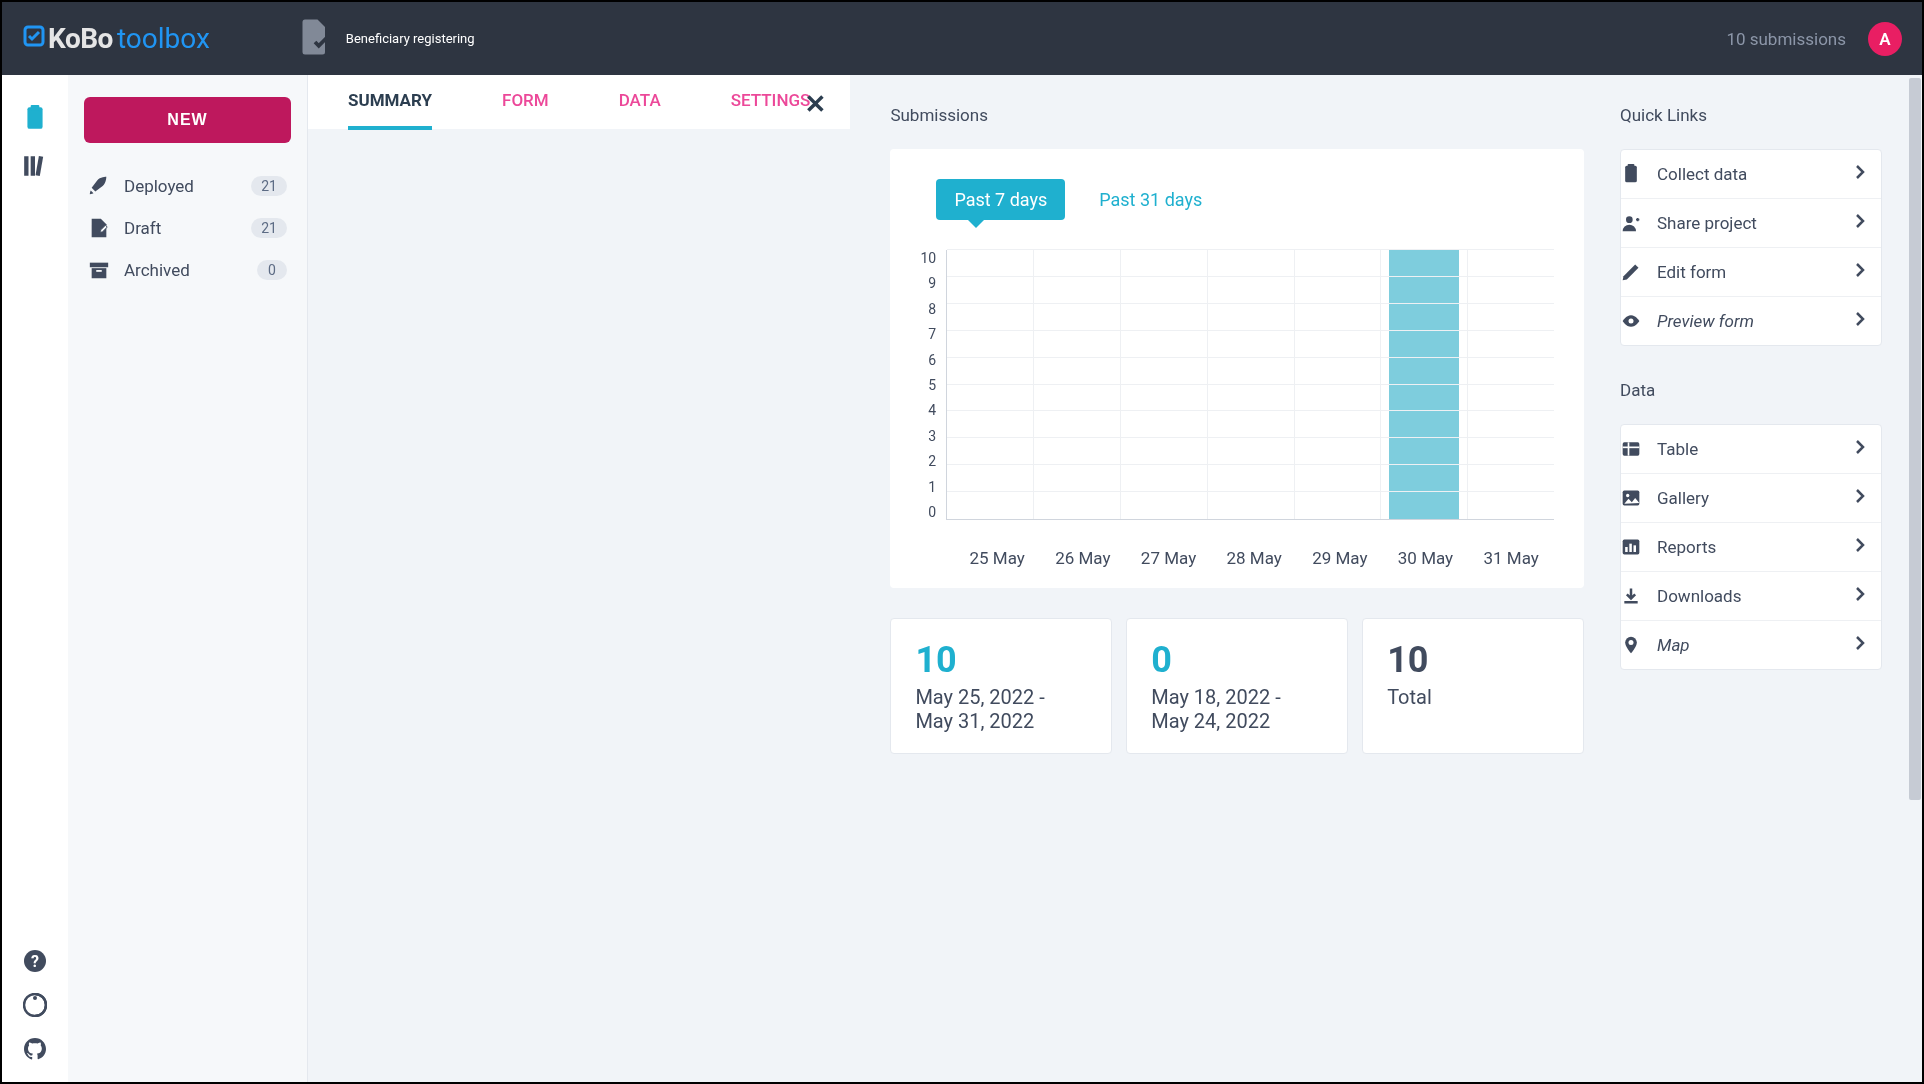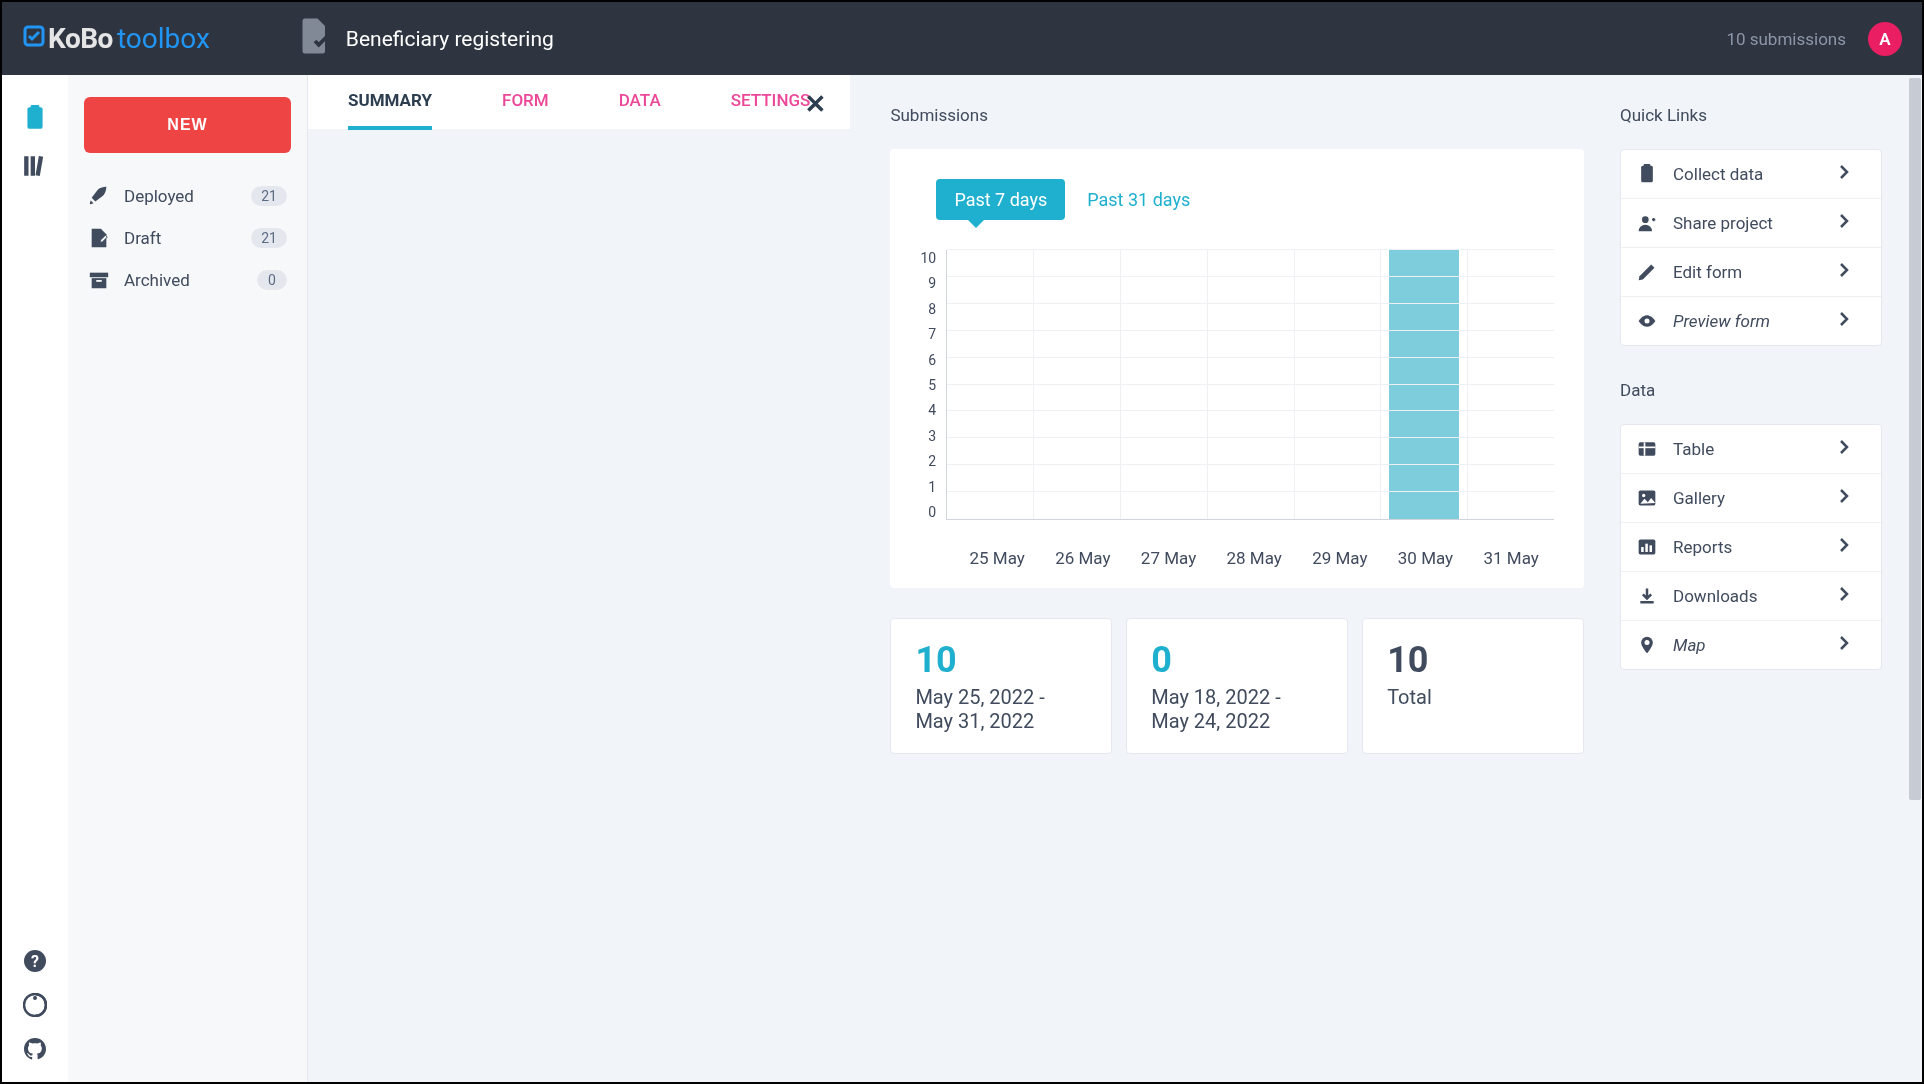--- a/index.html
+++ b/index.html
@@ -6,61 +6,61 @@
 body { font-family: -apple-system, BlinkMacSystemFont, "Segoe UI", Roboto, sans-serif; background: #fff; color: #2c3e50; overflow: hidden; }
 
 .app { width: 100%; height: 100vh; display: flex; flex-direction: column; border: 2px solid #000; }
 
 
 .header { background: #2e3541; color: #fff; display: flex; align-items: center; height: 73px; padding: 0 20px; }
 .logo { display: flex; align-items: center; font-weight: 700; font-size: 28px; color: #fff; }
 .logo-mark { color: #2095f3; margin-right: 2px; }
 .logo-kobo { color: #e5e5e5; letter-spacing: -0.5px; }
 .logo-toolbox { color: #2095f3; font-weight: 400; margin-left: 4px; }
-.project-label { display: flex; align-items: center; margin-left: 90px; font-size: 21px; color: #fff; }
+.project-label { display: flex; align-items: center; margin-left: 90px; font-size: 13px; color: #fff; }
 .project-icon { margin-right: 16px; opacity: 0.75; }
 .header-right { margin-left: auto; display: flex; align-items: center; gap: 22px; }
 .sub-count { color: #8c96a8; font-size: 17px; }
 .avatar { width: 34px; height: 34px; border-radius: 50%; background: #e91e63; display: flex; align-items: center; justify-content: center; color: #fff; font-weight: 600; font-size: 17px; }
 
 
 .body { flex: 1; display: flex; overflow: hidden; }
 
 
 .rail { width: 66px; background: #fff; display: flex; flex-direction: column; align-items: center; padding-top: 30px; gap: 22px; }
 .rail-icon { width: 26px; height: 26px; display:flex; align-items:center; justify-content:center; cursor:pointer; }
 .rail-icon.active svg { fill: #1fb0cf; }
 .rail-icon svg { fill: #414b5e; }
 .rail-spacer { flex: 1; }
 .rail-bottom { display:flex; flex-direction:column; gap:18px; padding-bottom:20px; align-items:center;}
 .rail-bottom svg { fill:#414b5e; }
 
 
 .sidebar { width: 240px; background: #f6f8fa; border-right: 1px solid #e4e8ee; padding: 22px 16px; }
-.new-btn { width: 100%; background: #ef4444; color: #fff; border: none; border-radius: 6px; height: 56px; font-size: 16px; font-weight: 700; letter-spacing: 1px; cursor: pointer; }
+.new-btn { width: 100%; background: #be185d; color: #fff; border: none; border-radius: 6px; height: 46px; font-size: 16px; font-weight: 700; letter-spacing: 1px; cursor: pointer; }
 .sb-list { margin-top: 22px; }
 .sb-item { display: flex; align-items: center; padding: 10px 4px; cursor: pointer; color: #414b5e; font-size: 17px; }
 .sb-item svg { margin-right: 14px; fill: #414b5e; width: 22px; height: 22px; flex-shrink:0;}
 .sb-item .count { margin-left: auto; background: #e4e8ee; color: #5c6b84; border-radius: 12px; padding: 2px 10px; font-size: 14px; min-width: 30px; text-align:center;}
 
 
 .main { flex: 1; display: flex; flex-direction: row; background: #f1f4f8; overflow: hidden; }
 .tabs { background: #fff; display: flex; align-items: center; height: 54px; padding: 0 40px; position: relative; }
 .tabs-inner { margin: 0 auto; display: flex; gap: 70px; }
 .tab { font-size: 17px; color: #ec4899; padding: 16px 0; cursor: pointer; border-bottom: 4px solid transparent; font-weight: 500; }
 .tab.active { color: #2c3e50; font-weight: 700; border-bottom-color: #1fb0cf; }
 .close-x { position: absolute; right: 24px; top: 14px; font-size: 26px; cursor: pointer; color: #2c3e50; font-weight:700;}
 
 .content { flex: 1; padding: 30px 40px; display: flex; gap: 36px; overflow-y: auto; }
 
 .submissions { flex: 1; }
 .section-title { font-size: 17px; color: #414b5e; margin-bottom: 24px; }
 
 .chart-card { background: #fff; border-radius: 4px; padding: 30px 30px 20px 30px; }
-.range-tabs { display: flex; gap: 4px; margin-bottom: 30px; padding-left: 16px; }
+.range-tabs { display: flex; gap: 16px; margin-bottom: 30px; padding-left: 16px; }
 .range-tab { padding: 10px 18px; font-size: 18px; color: #1fb0cf; cursor: pointer; border-radius: 4px; position:relative;}
 .range-tab.active { background: #1fb0cf; color: #fff; }
 .range-tab.active::after { content:""; position:absolute; bottom:-8px; left:32px; border:8px solid transparent; border-top-color:#1fb0cf; border-bottom:none;}
 
 .chart { display: flex; height: 290px; }
 .y-axis { display: flex; flex-direction: column; justify-content: space-between; padding-right: 10px; text-align: right; font-size: 14px; color: #414b5e; height: 270px;}
 .plot { flex: 1; position: relative; height: 270px; border-left: 1px solid #d0d5dd; border-bottom: 1px solid #d0d5dd;}
 .gridline { position: absolute; left: 0; right: 0; border-top: 1px solid #eef0f3; }
 .bars-abs { position:absolute; left:0; right:0; bottom:0; top:0; display:flex;}
 .bcol { flex:1; display:flex; align-items:flex-end; justify-content:center; border-right:1px solid #eef0f3;}
@@ -72,21 +72,21 @@
 .chart-xaxis-wrap .spacer{width:34px;}
 
 .stat-cards { display: flex; gap: 14px; margin-top: 30px; }
 .stat-card { flex: 1; background: #fff; border: 1px solid #e4e8ee; border-radius: 4px; padding: 20px 24px; }
 .stat-num { font-size: 36px; font-weight: 700; color: #1fb0cf; }
 .stat-card.total .stat-num { color: #414b5e; }
 .stat-sub { font-size: 20px; color: #414b5e; margin-top: 4px; }
 
 .right-col { width: 262px; }
 .ql-list { background: #fff; border: 1px solid #e4e8ee; border-radius: 4px; margin-bottom: 34px; }
-.ql-item { display: flex; align-items: center; padding: 14px 16px; border-bottom: 1px solid #eef0f3; cursor: pointer; font-size: 17px; color: #414b5e; }
+.ql-item { display: flex; align-items: center; padding: 14px 0; border-bottom: 1px solid #eef0f3; cursor: pointer; font-size: 17px; color: #414b5e; }
 .ql-item:last-child { border-bottom: none; font-style: italic; }
 .ql-item svg { margin-right: 16px; fill:#414b5e; width:20px; height:20px; flex-shrink:0;}
 .ql-item .chev { margin-left: auto; }
 .ql-item .chev svg{ width:10px; height:16px; fill:#414b5e;}
 
 
 .fake-scroll { position:absolute; right:2px; top:74px; width:14px; bottom:2px; background:transparent; }
 .fake-scroll-thumb{ position:absolute; top:4px; right:1px; width:12px; height:722px; background:#c6cbd4; border-radius:2px;}
 </style>
 </head>

